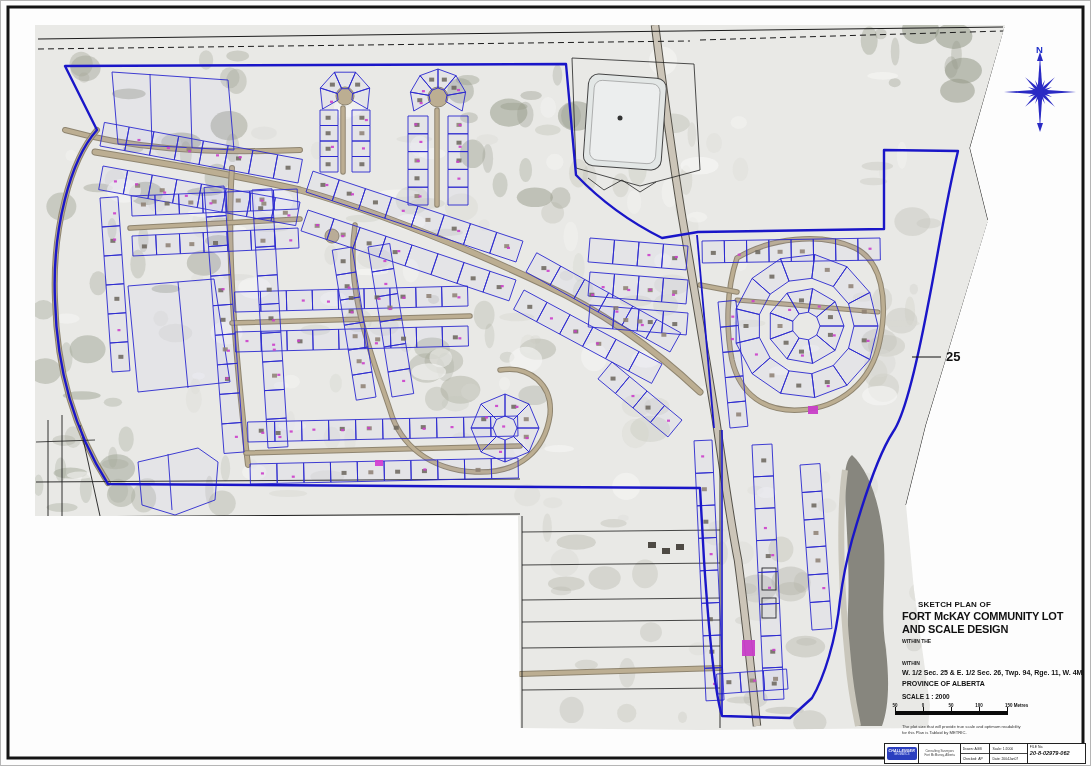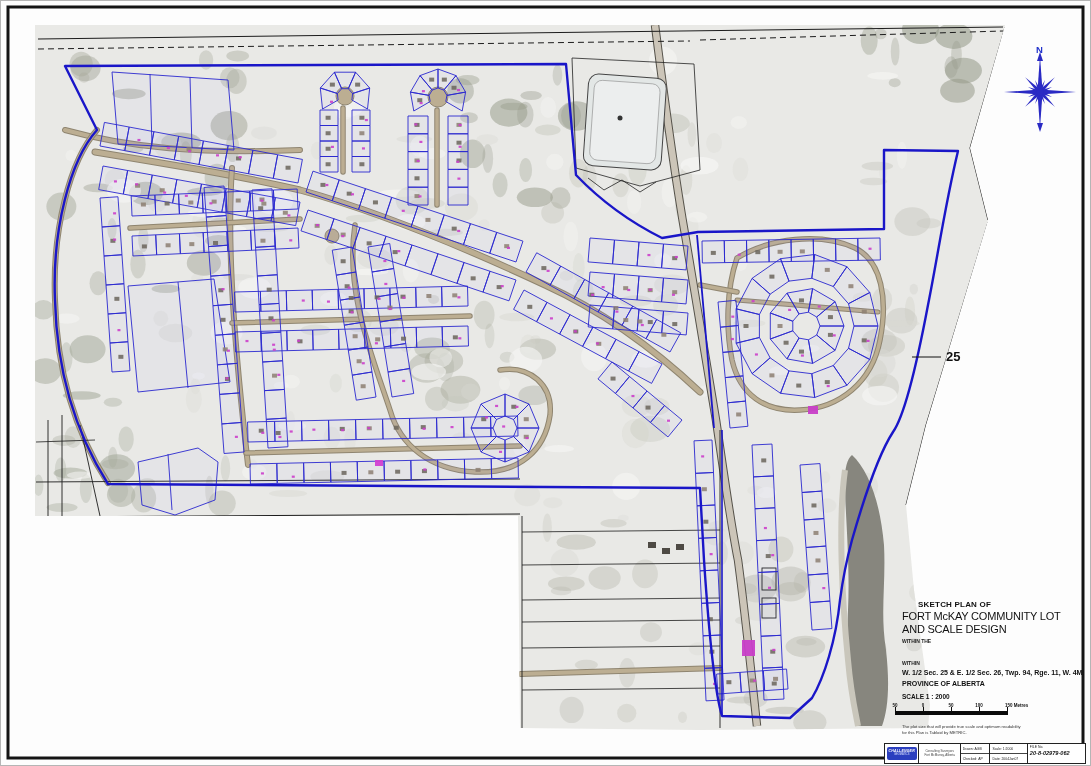--- a/index.html
+++ b/index.html
@@ -1,21 +1,21 @@
 <!DOCTYPE html>
 <html><head>
 <meta charset="utf-8">
 <style>
   html,body{margin:0;padding:0;background:#888;}
   #page{position:relative;width:1091px;height:766px;background:#fdfdfd;overflow:hidden;
         font-family:"Liberation Sans", sans-serif;color:#111;}
   #mapsvg{position:absolute;left:0;top:0;}
   .tb{position:absolute;left:902px;width:185px;line-height:1.05;}
   .t-small{font-size:8px;font-weight:bold;letter-spacing:.2px;padding-left:16px;}
-  .t-big{font-size:11px;font-weight:normal;letter-spacing:-0.2px;}
+  .t-big{font-size:11px;font-weight:bold;letter-spacing:-0.2px;}
   .t-tiny{font-size:5px;font-weight:bold;color:#222;}
   .t-mid{font-size:7px;font-weight:bold;}
   .t-scale{font-size:6.5px;font-weight:bold;}
   #scalebar{position:absolute;left:895px;top:703px;width:120px;height:14px;}
   #scalebar .bar{position:absolute;left:0;top:8px;width:112px;height:3.5px;background:#0a0a0a;}
   #scalebar .tick{position:absolute;top:4px;width:1px;height:8px;background:#0a0a0a;}
   #scalebar .lab{position:absolute;top:0px;font-size:4.5px;font-weight:bold;transform:translateX(-50%);}
   #scalebar .lab.last{transform:none;white-space:nowrap;}
   .note{position:absolute;left:902px;font-size:4.2px;color:#333;line-height:1.3;white-space:nowrap;}
   #titlebar{position:absolute;left:884px;top:743px;width:202px;height:21px;border:1px solid #222;

